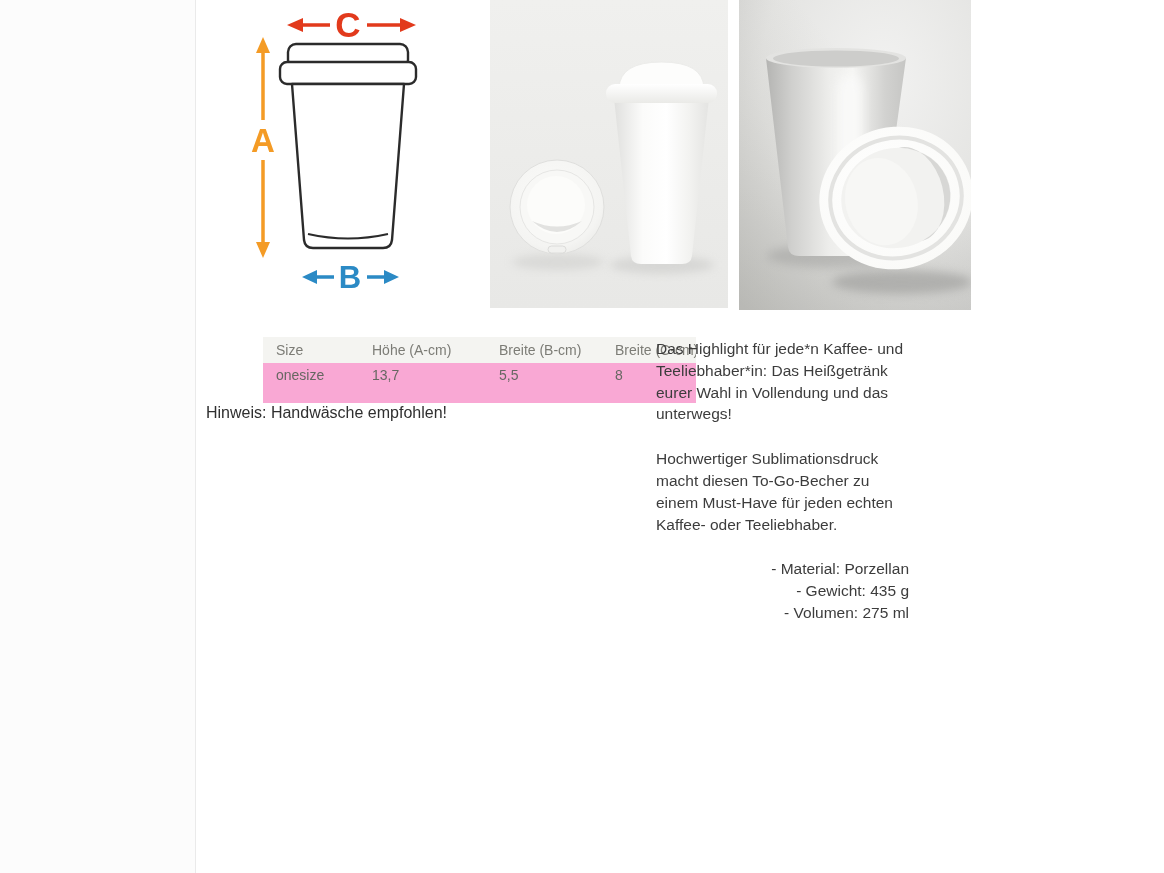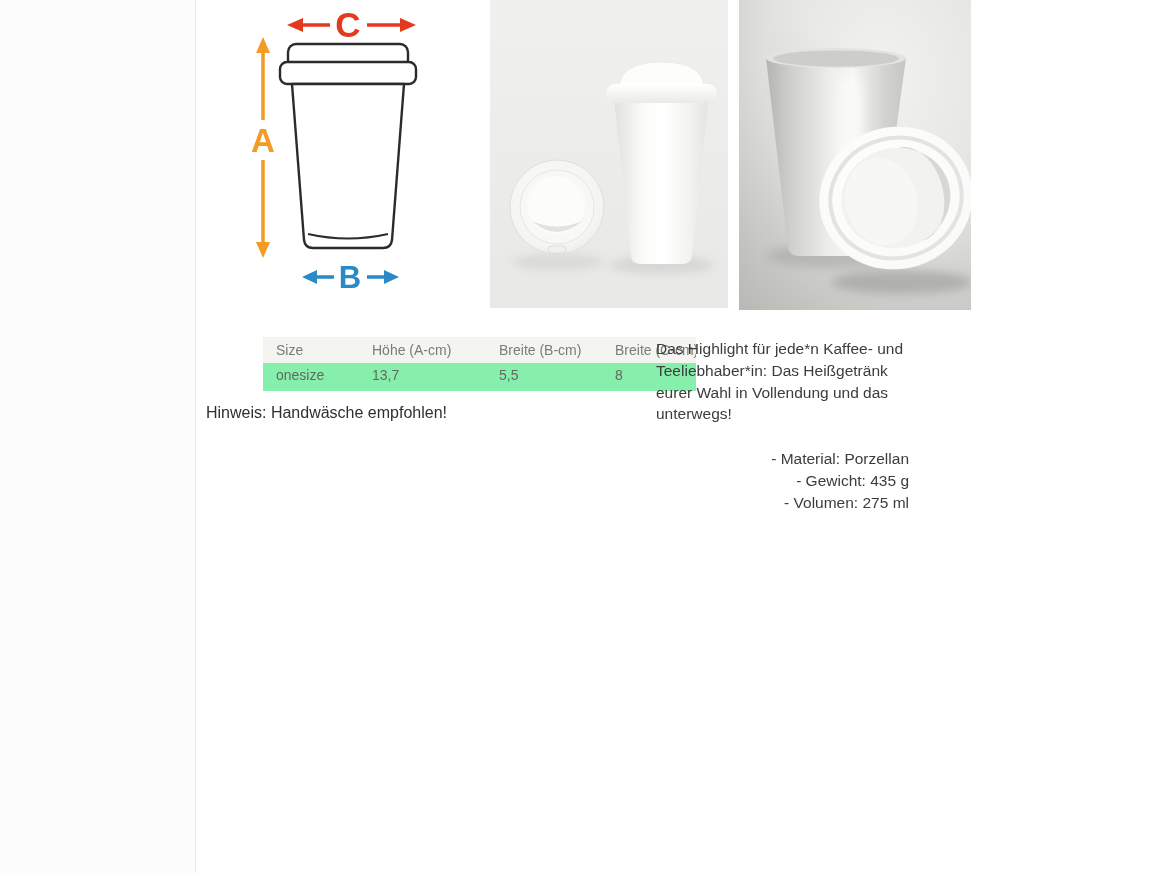--- a/index.html
+++ b/index.html
@@ -8,21 +8,21 @@
   .left-margin{position:absolute;left:0;top:0;width:195px;height:873px;
         background:#fcfcfc;border-right:1px solid #eaeaea;}
   .diagram{position:absolute;left:230px;top:0;width:220px;height:300px;}
   .diagram text{font-family:"Liberation Sans",sans-serif;font-weight:bold;}
   .photo{position:absolute;top:0;display:block;}
   .photo-1{left:490px;width:238px;height:308px;}
   .photo-2{left:739px;width:232px;height:310px;}
   .size-table{position:absolute;left:215px;top:337px;width:433px;font-size:14px;padding-left:48px;}
   .tr{display:flex;}
   .tr-head{background:#f4f4f1;color:#7c7c76;height:26px;line-height:26px;}
-  .tr-body{background:#86efac;color:#676762;height:28px;line-height:25px;}
+  .tr-body{background:#f9a8d4;color:#676762;height:40px;line-height:25px;}
   .td{box-sizing:border-box;padding-left:13px;white-space:nowrap;overflow:hidden;}
   .c0{width:96px}.c1{width:127px}.c2{width:116px}.c3{width:94px}
   .note{position:absolute;left:206px;top:404px;font-size:16px;color:#2f2f2f;}
   .desc{position:absolute;left:656px;top:338px;width:253px;
         font-size:15.5px;line-height:21.8px;color:#3c3c3c;}
   .desc p{margin:0 0 23px 0;}
   .details div{margin:0;text-align:right;}
 </style>
 </head>
 <body>
@@ -155,20 +155,21 @@
       <div class="td c1">13,7</div>
       <div class="td c2">5,5</div>
       <div class="td c3">8</div>
     </div>
   </div>
 
   <div class="note">Hinweis: Handwäsche empfohlen!</div>
 
   <div class="desc">
     <p>Das Highlight für jede*n Kaffee- und Teeliebhaber*in: Das Heißgetränk eurer Wahl in Vollendung und das unterwegs!</p>
+    <p>Hochwertiger Sublimationsdruck macht diesen To-Go-Becher zu einem Must-Have für jeden echten Kaffee- oder Teeliebhaber.</p>
     <div class="details">
       <div>- Material: Porzellan</div>
       <div>- Gewicht: 435 g</div>
       <div>- Volumen: 275 ml</div>
     </div>
   </div>
 
 </div>
 
 </body></html>

